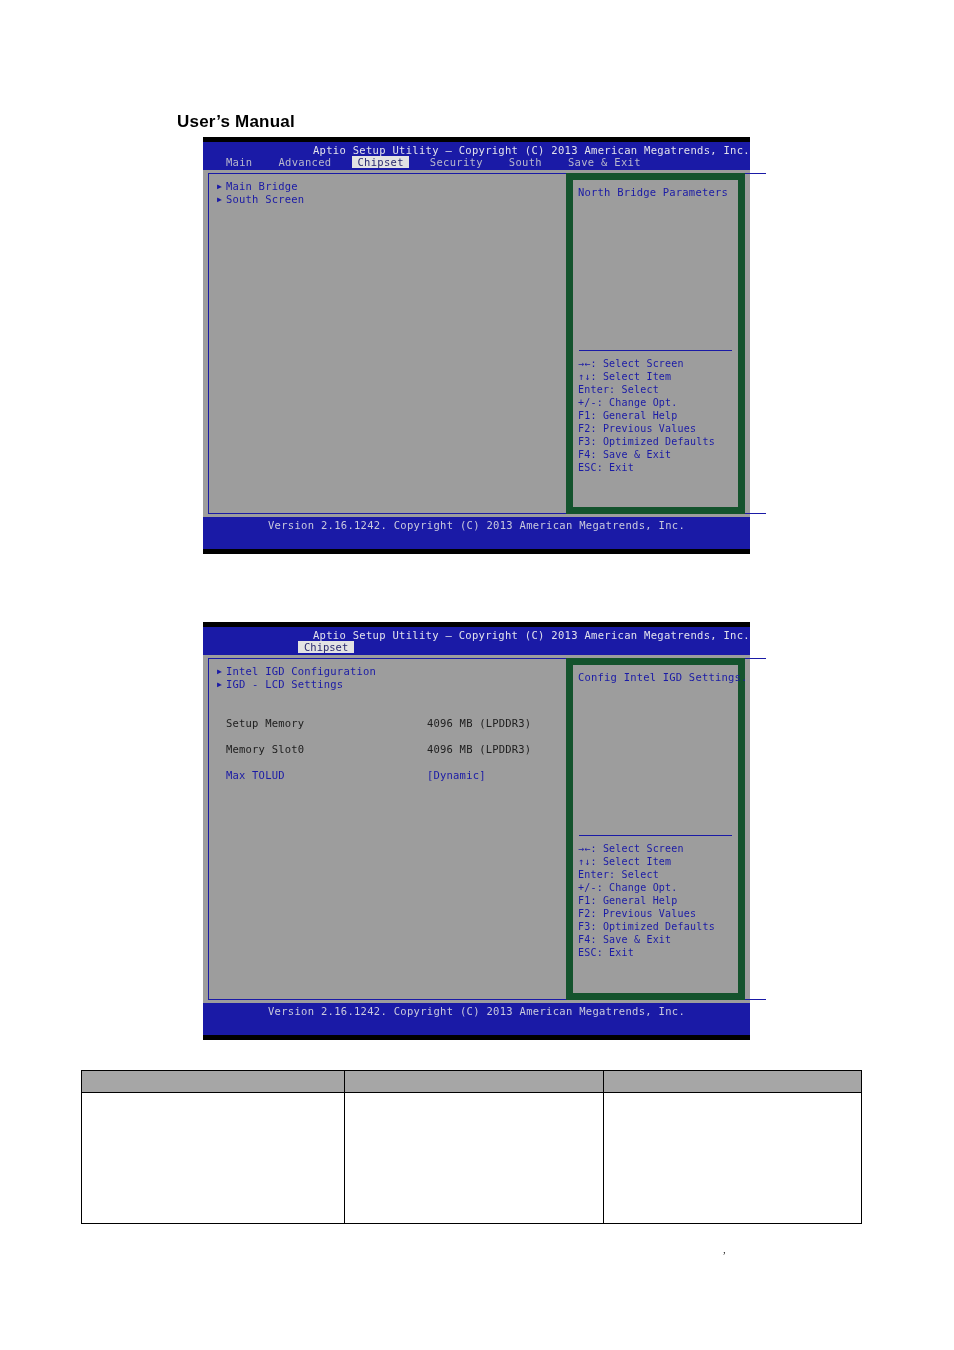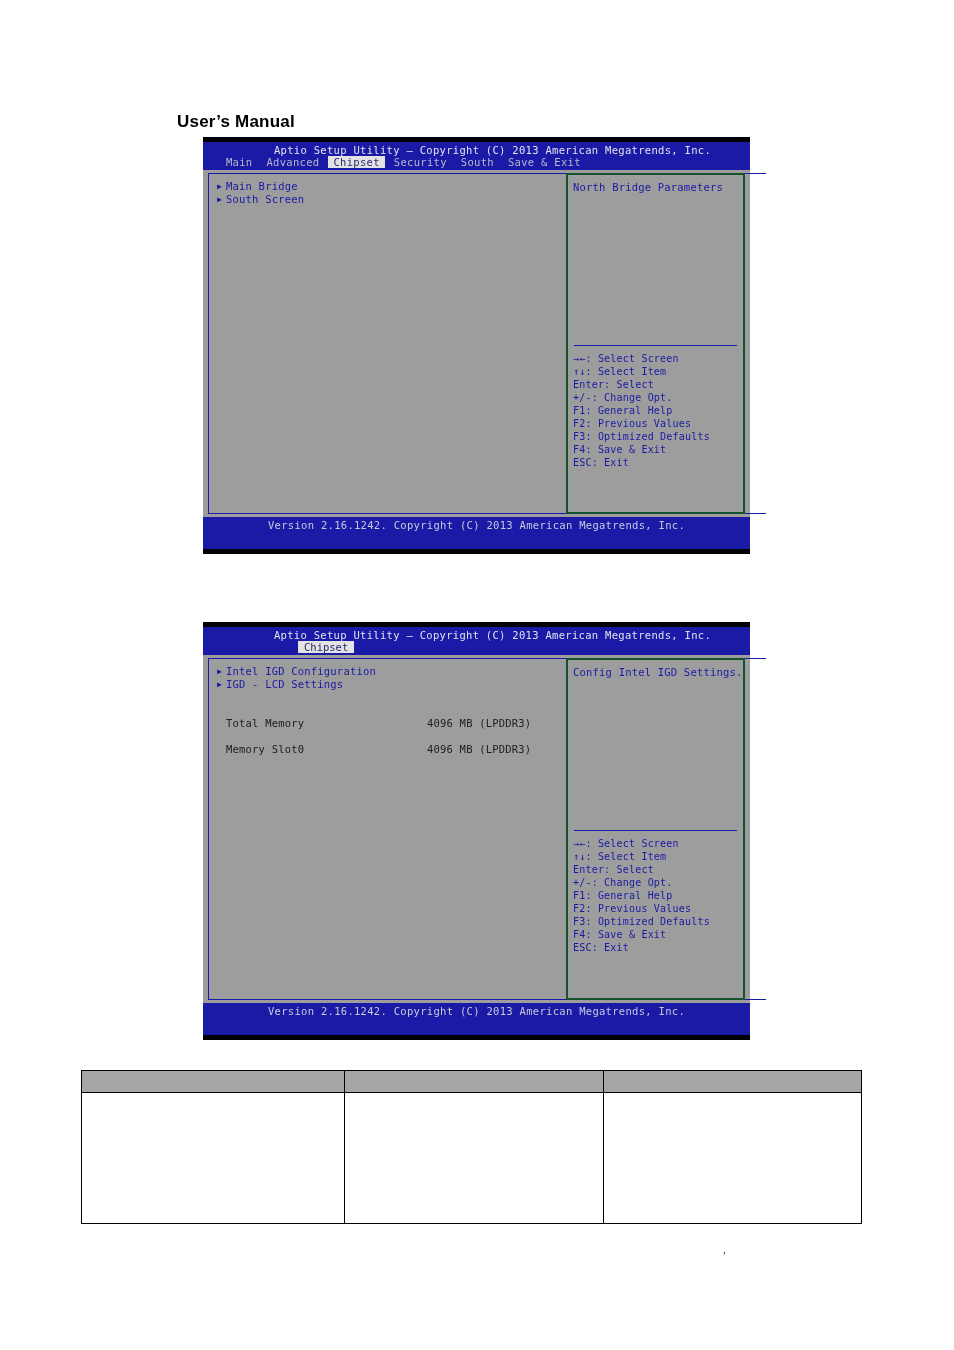--- a/index.html
+++ b/index.html
@@ -49,35 +49,35 @@
 
   .bios-titlebar {
     background: #1a1aa6;
     color: #d8d8e8;
     height: 28px;
     position: relative;
   }
   .bios-title {
     position: absolute;
     left: 0; right: 0; top: 2px;
-    text-align: center;
+    text-align: right;
     font-size: 10.5px;
     letter-spacing: 0.3px;
     color: #e2e2ec;
     white-space: nowrap;
     padding-left: 32px;
   }
   .bios-menu {
     position: absolute;
     left: 18px;
     top: 14px;
     font-size: 10.5px;
     white-space: nowrap;
     display: flex;
-    gap: 4px;
+    gap: 16px;
   }
   .bios-menu .mi {
     color: #b8b8cc;
     padding: 0 5px;
     letter-spacing: 0.3px;
   }
   .bios-menu .mi.active {
     background: #e3e3e3;
     color: #2a2a70;
   }
@@ -113,21 +113,21 @@
     border-right: none;
     box-sizing: border-box;
     padding: 6px 0 0 8px;
   }
   .bios-right {
     position: absolute;
     left: 363px;
     top: 3px;
     right: 5px;
     bottom: 3px;
-    border: 2px solid #14532d;
+    border: 7px solid #14532d;
     box-sizing: border-box;
     padding: 6px 0 0 0;
   }
 
   .bios-item {
     font-size: 10.5px;
     color: #1a1aa6;
     line-height: 13px;
     letter-spacing: 0.2px;
     white-space: nowrap;
@@ -314,29 +314,33 @@
         <span class="arrow">▶</span>
         <span class="lbl">Intel IGD Configuration</span>
       </div>
       <div class="bios-item">
         <span class="arrow">▶</span>
         <span class="lbl">IGD - LCD Settings</span>
       </div>
       <div class="bios-item spacer"></div>
       <div class="bios-item spacer"></div>
       <div class="bios-row">
-        <span class="rlabel">Total Memory</span>
+        <span class="rlabel">Setup Memory</span>
         <span class="rvalue">4096 MB (LPDDR3)</span>
       </div>
       <div class="bios-item spacer"></div>
       <div class="bios-row">
         <span class="rlabel">Memory Slot0</span>
         <span class="rvalue">4096 MB (LPDDR3)</span>
       </div>
       <div class="bios-item spacer"></div>
+      <div class="bios-row link">
+        <span class="rlabel">Max TOLUD</span>
+        <span class="rvalue">[Dynamic]</span>
+      </div>
     </div>
 
     <div class="bios-right">
       <div class="help-desc">Config Intel IGD Settings.</div>
       <div class="help-divider"></div>
       <div class="help-keys">
         <div>→←: Select Screen</div>
         <div>↑↓: Select Item</div>
         <div>Enter: Select</div>
         <div>+/-: Change Opt.</div>

